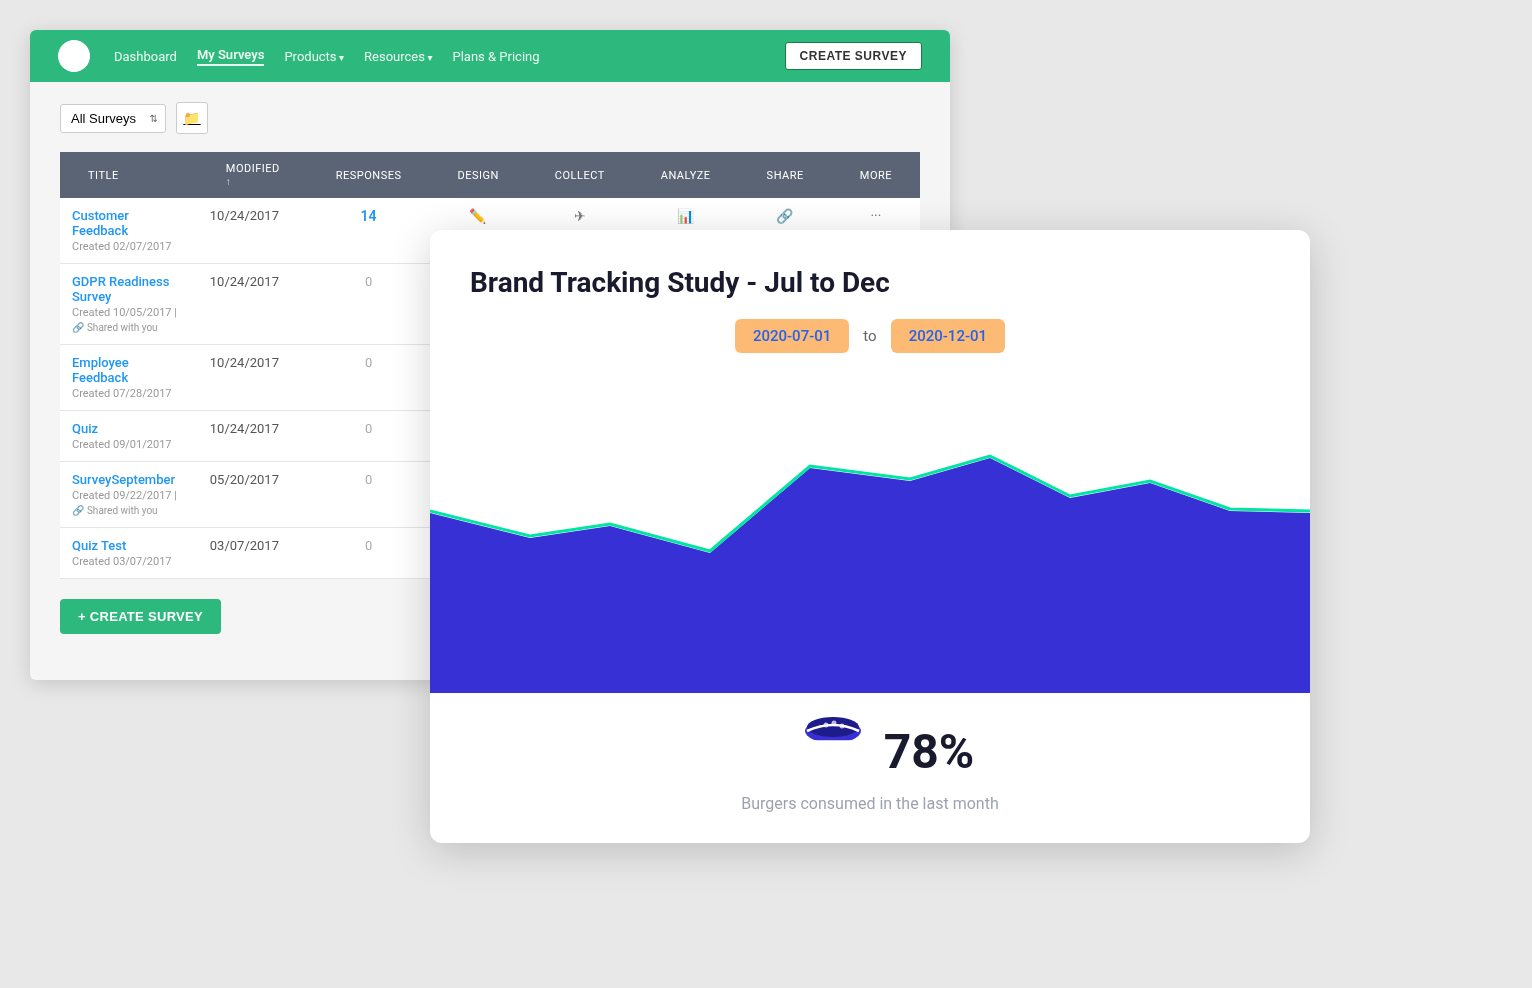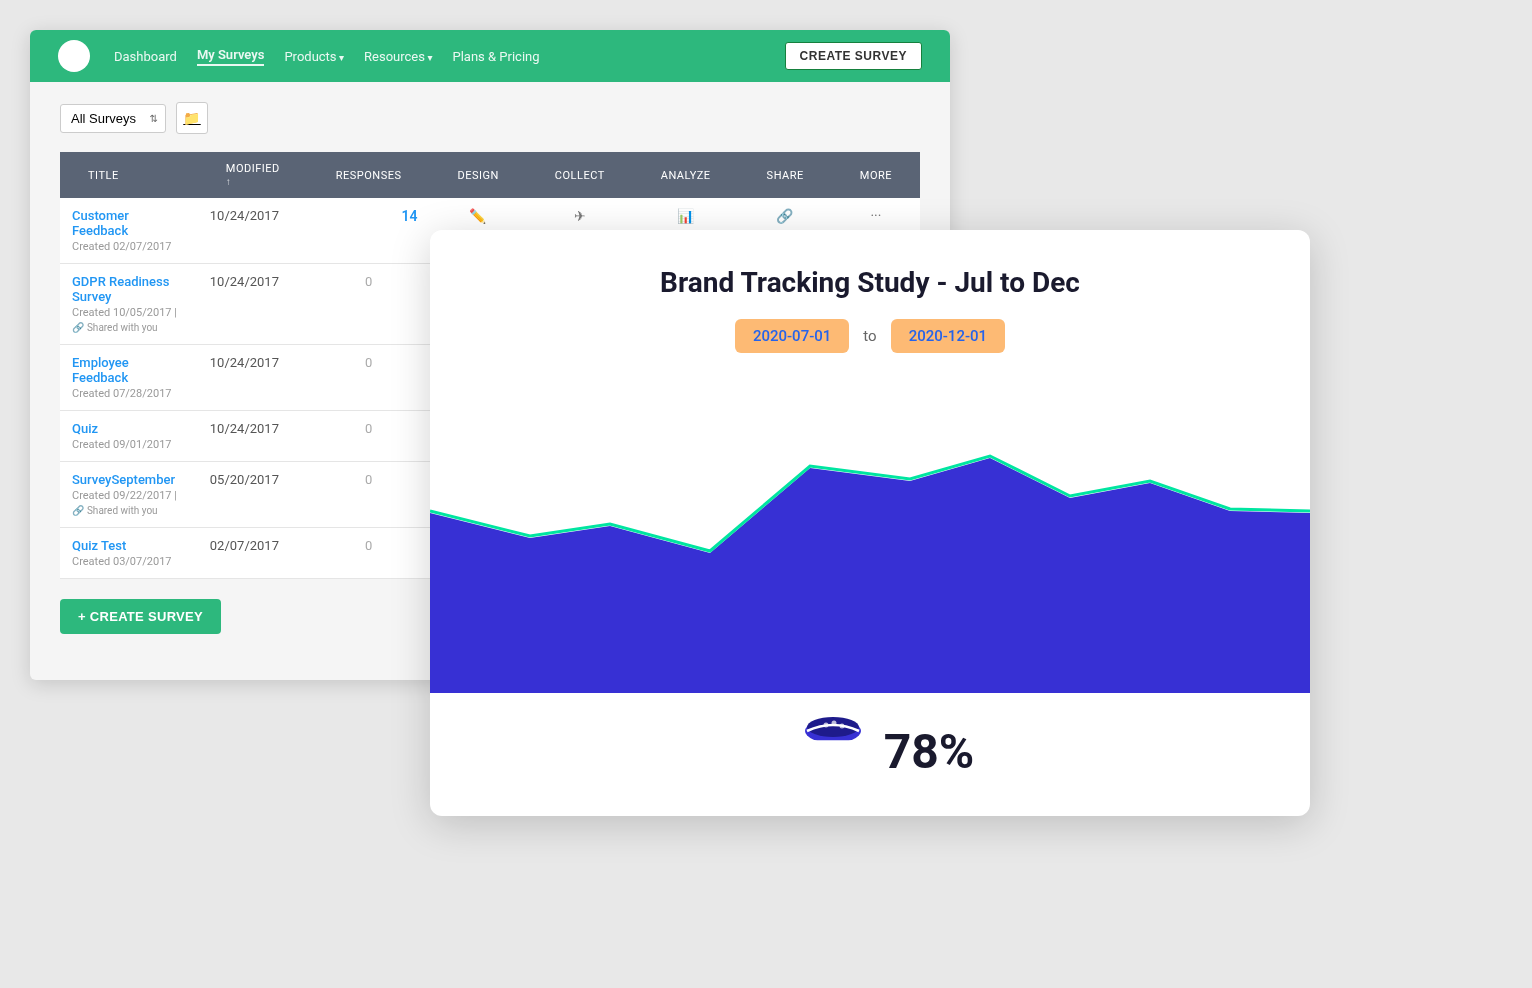--- a/index.html
+++ b/index.html
@@ -185,21 +185,21 @@
       display: inline-flex;
       align-items: center;
       gap: 3px;
       font-size: 10px;
       color: #999;
     }
     .responses-count {
       color: #2196f3;
       font-weight: 600;
       font-size: 14px;
-      text-align: right;
+      text-align: center;
       display: block;
     }
     .responses-zero {
       text-align: center;
       display: block;
       color: #aaa;
     }
     .action-icon {
       cursor: pointer;
       color: #777;
@@ -231,21 +231,20 @@
       left: 430px;
       width: 880px;
       background: white;
       border-radius: 12px;
       box-shadow: 0 8px 40px rgba(0,0,0,0.18);
       overflow: hidden;
       padding-bottom: 30px;
     }
     .brand-card-header {
       padding: 36px 40px 20px;
-      text-align: center;
     }
     .brand-card-title {
       font-size: 28px;
       font-weight: 700;
       color: #1a1a2e;
       margin-bottom: 20px;
     }
     .date-range-row {
       display: flex;
       align-items: center;
@@ -478,21 +477,21 @@
       </td>
       <td>
         <div class="action-icon">···</div>
       </td>
     </tr>
           <tr>
       <td>
         <span class="survey-title-link">Quiz Test</span>
         <span class="survey-created">Created 03/07/2017</span>
       </td>
-      <td class="modified-date">02/07/2017</td>
+      <td class="modified-date">03/07/2017</td>
       <td>
               <span class="responses-zero">0</span>
             </td>
       <td>
         <div class="action-icon">✏️</div>
       </td>
       <td>
         <div class="action-icon">✈</div>
       </td>
       <td>
@@ -548,13 +547,14 @@
         <rect x="7" y="24" width="56" height="7" rx="3" fill="white"></rect>
         <rect x="7" y="33" width="56" height="5" rx="2" fill="white" opacity="0.8"></rect>
 
         <rect x="7" y="40" width="56" height="10" rx="5" fill="white"></rect>
 
         <rect x="7" y="24" width="56" height="26" rx="5" fill="none" stroke="white" stroke-width="1.5"></rect>
       </svg>
     </div>
     <span class="stat-percent">78%</span>
   </div>
+  <div class="stat-label">Burgers consumed in the last month</div>
 </div>
 
 </body></html>

